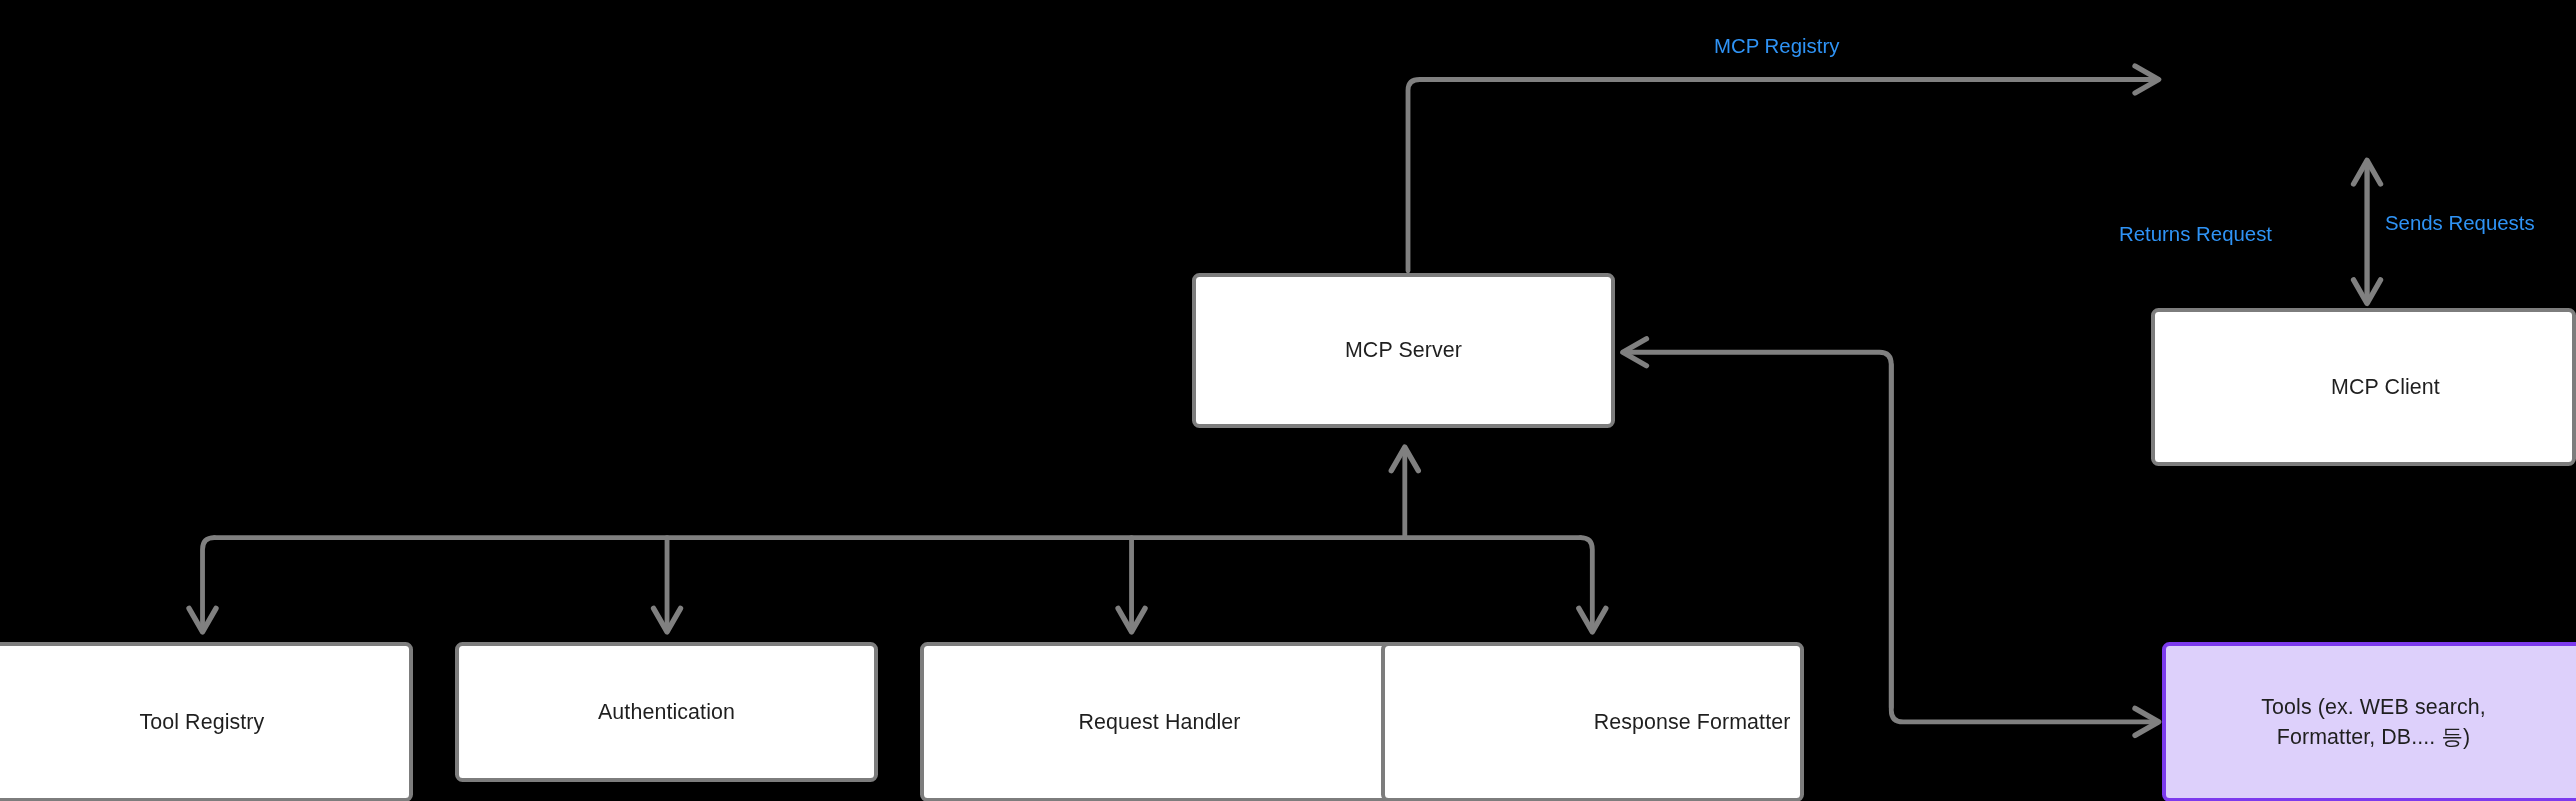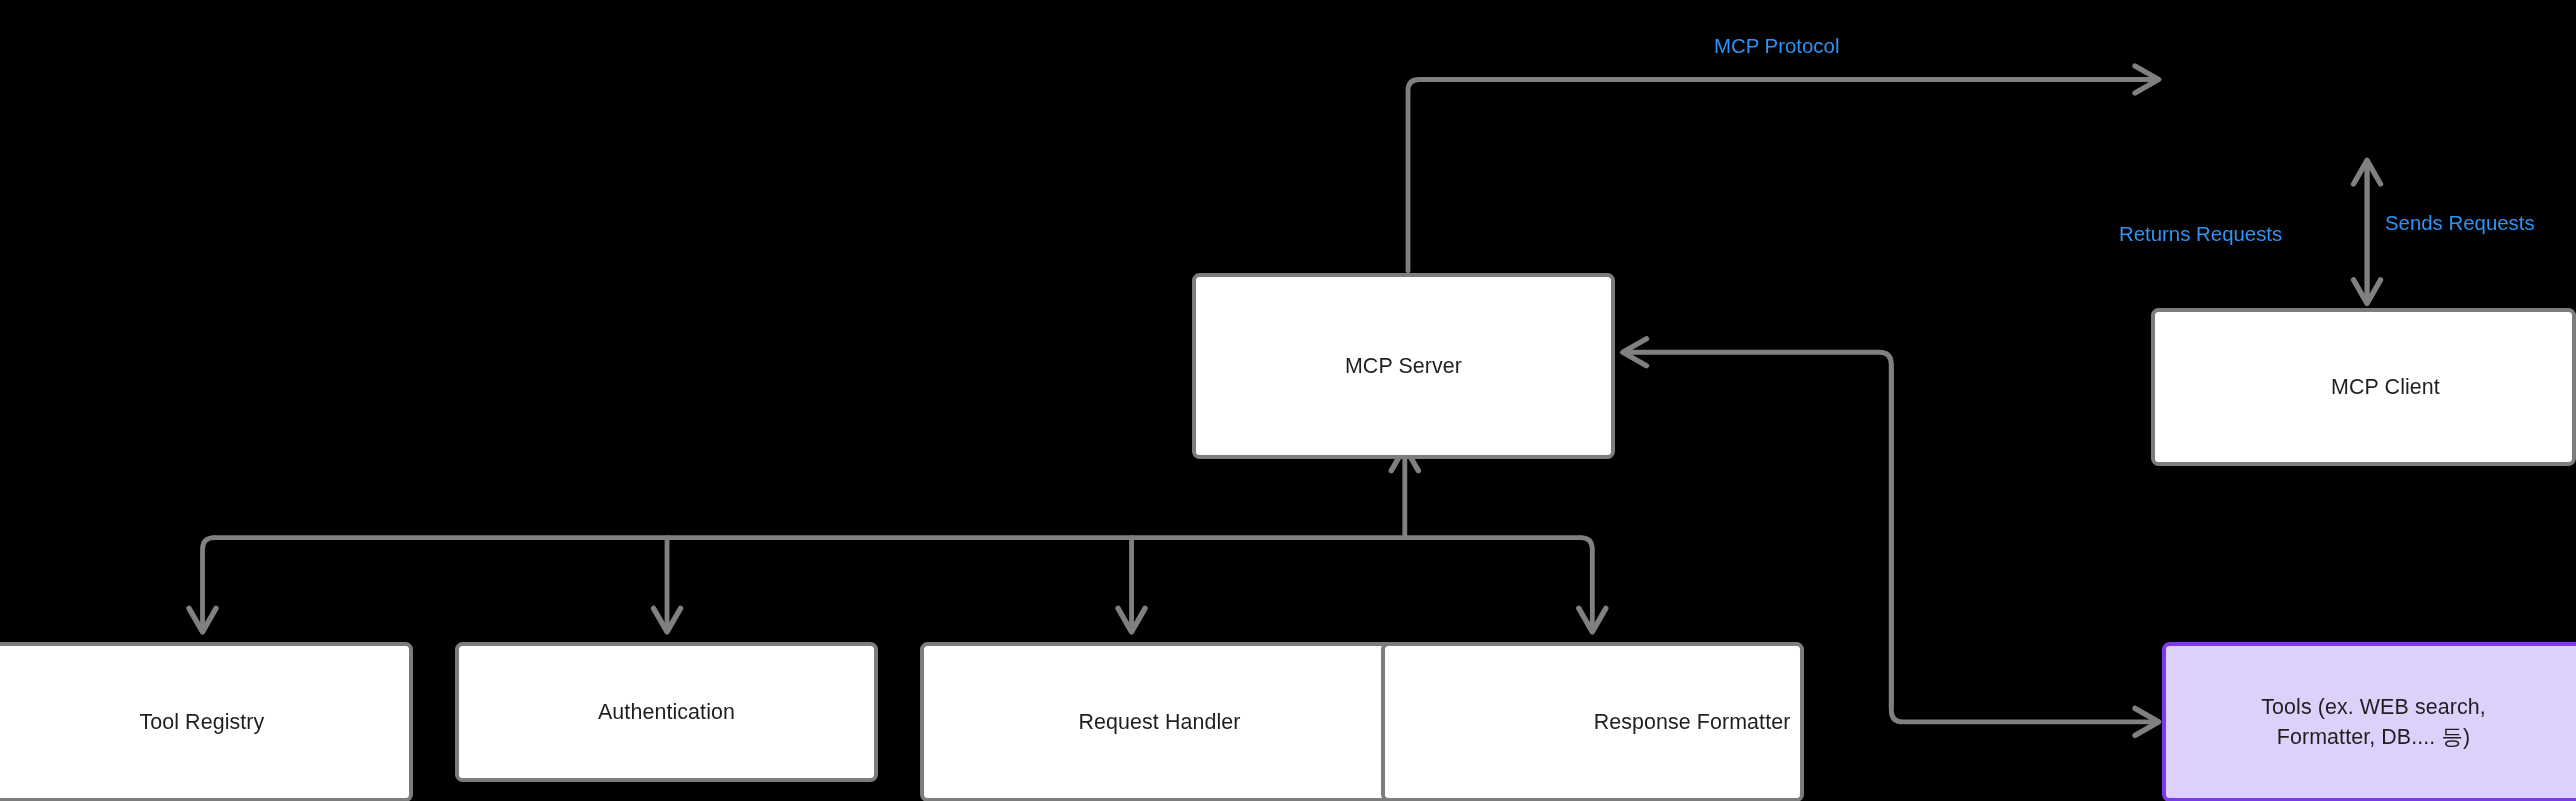--- a/index.html
+++ b/index.html
@@ -96,21 +96,21 @@
       <path d="M 2112 1003 Q 2112 1003 2112 1025 L 2112 1178" marker-end="url(#ah)"></path>
       <path d="M 2950 1003 Q 2972 1003 2972 1025 L 2972 1178" marker-end="url(#ah)"></path>
     </g>
   </svg>
 
 
   <div class="node node-plain" style="left:2151px; top:308px; width:425px; height:158px;padding-left:44px;">
     <span class="node-label">MCP Client</span>
   </div>
 
-  <div class="node node-plain" style="left:1192px; top:273px; width:423px; height:186px;">
+  <div class="node node-plain" style="left:1192px; top:273px; width:423px; height:155px;">
     <span class="node-label">MCP Server</span>
   </div>
 
   <div class="node node-plain" style="left:-9.6px; top:642px; width:423px; height:160px;">
     <span class="node-label">Tool Registry</span>
   </div>
 
   <div class="node node-plain" style="left:455px; top:642px; width:423px; height:140px;">
     <span class="node-label">Authentication</span>
   </div>
@@ -121,20 +121,20 @@
 
   <div class="node node-plain" style="left:1381px; top:642px; width:423px; height:160px;justify-content:flex-end;">
     <span class="node-label">Response Formatter</span>
   </div>
 
   <div class="node node-tools" style="left:2162px; top:642px; width:423px; height:160px;">
     <span class="node-label">Tools (ex. WEB search,
 Formatter, DB.... 등)</span>
   </div>
 
-  <div class="edge-label" style="left:1714px; top:34px;">MCP Protocol</div>
+  <div class="edge-label" style="left:1714px; top:34px;">MCP Registry</div>
 
-  <div class="edge-label" style="left:2119px; top:222px;">Returns Requests</div>
+  <div class="edge-label" style="left:2119px; top:222px;">Returns Request</div>
 
   <div class="edge-label" style="left:2385px; top:211px;">Sends Requests</div>
 
 </div>
 
 
 </body></html>

